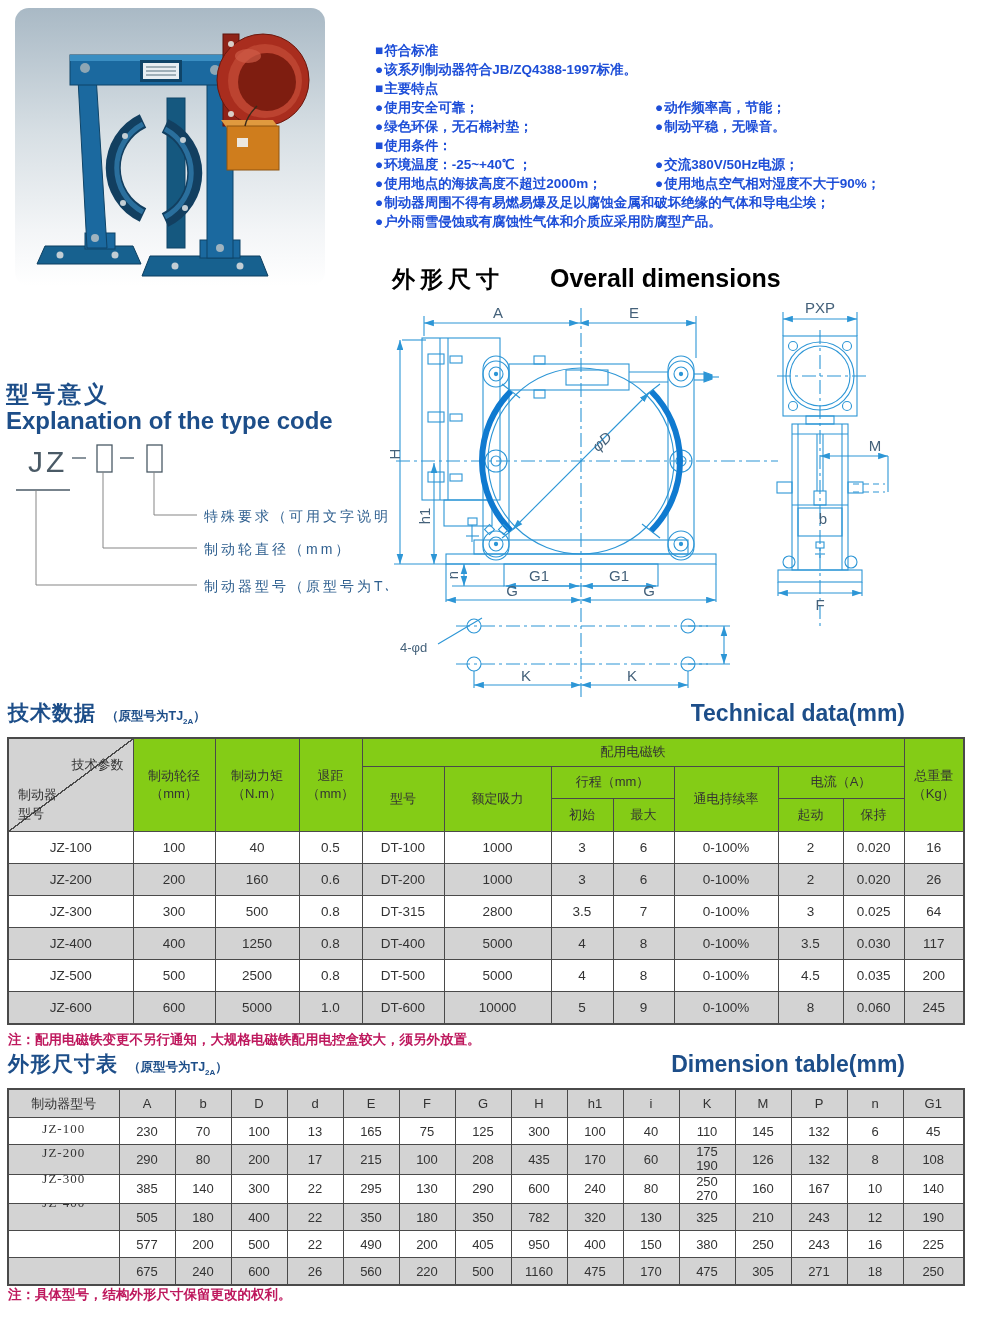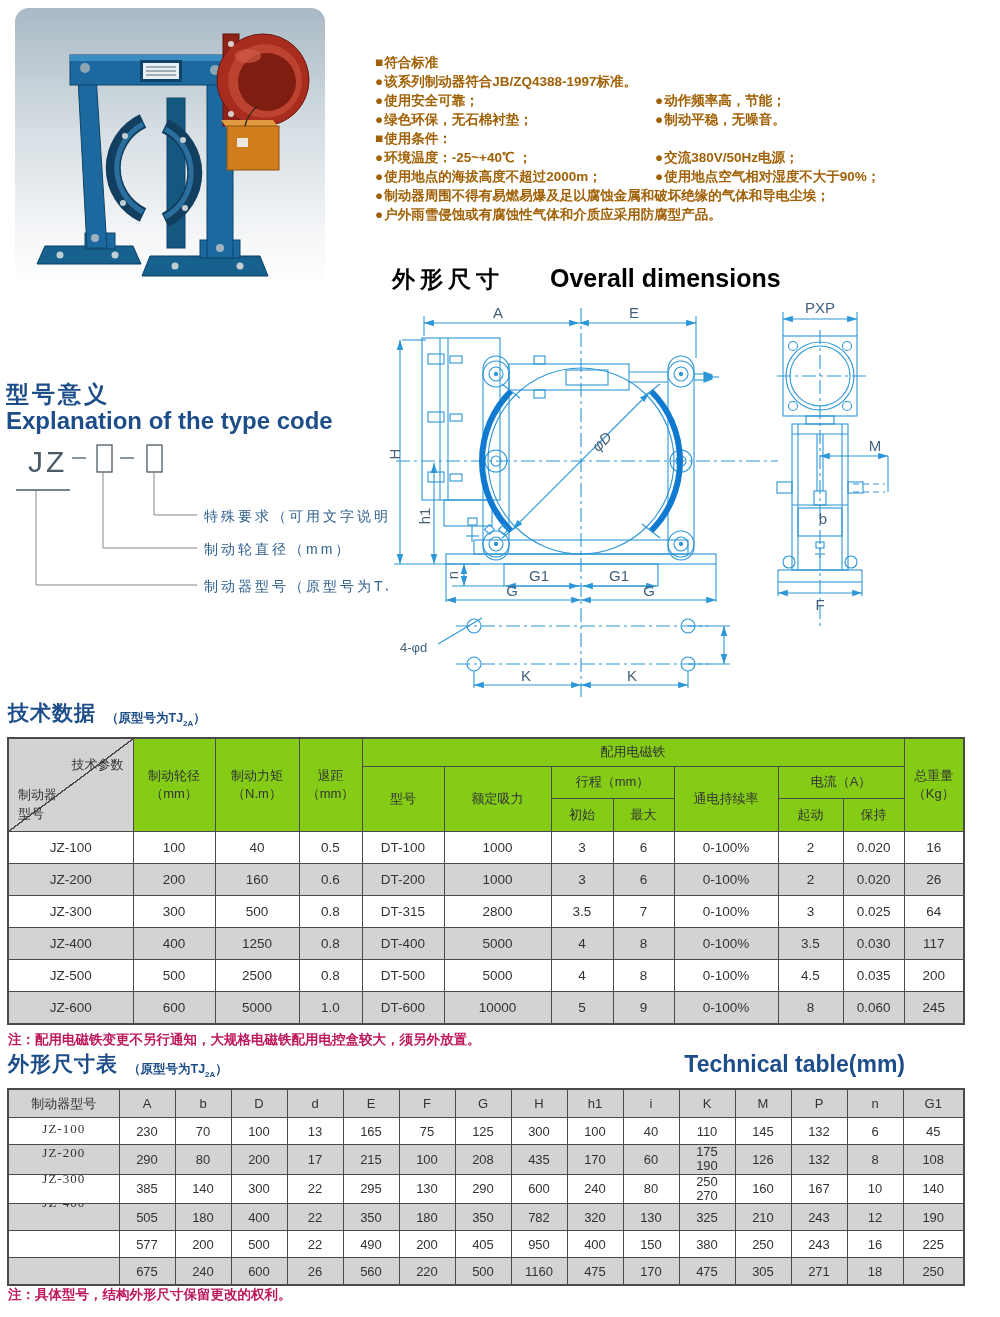--- a/index.html
+++ b/index.html
@@ -3,21 +3,21 @@
 <meta charset="utf-8">
 <style>
   html,body{margin:0;padding:0}
   body{width:1000px;height:1317px;position:relative;background:#fff;
        font-family:"Liberation Sans",sans-serif;color:#222;overflow:hidden}
 
   
   .photo{position:absolute;left:15px;top:8px;width:310px;height:278px}
 
   
-  .features{position:absolute;left:375px;top:53px;width:625px;color:#a16207}
+  .features{position:absolute;left:375px;top:41px;width:625px;color:#1d4ed8}
   .frow{position:relative;height:19px;font-size:13.5px;font-weight:bold;white-space:nowrap;line-height:19px}
   .fl .m,.fr .m{margin-right:1px}
   .fr{position:absolute;left:280px;top:0}
 
   
   .outline-title{position:absolute;left:392px;top:264px;color:#000000;white-space:nowrap;display:flex;align-items:baseline}
   .ot-zh{font-size:23px;font-weight:bold;letter-spacing:5px}
   .ot-en{font-size:25px;font-weight:bold;margin-left:46px;letter-spacing:0}
 
   
@@ -25,21 +25,21 @@
   .tc-en{position:absolute;left:6px;top:407px;font-size:24px;font-weight:bold;color:#1d4e89}
   .typecode-svg{position:absolute;left:8px;top:438px}
 
   .front-view{position:absolute;left:386px;top:296px}
   .side-view{position:absolute;left:775px;top:296px}
   svg text{font-family:"Liberation Sans",sans-serif}
   .dl{font-size:15px;fill:#44617a}
   .dls{font-size:13px;fill:#44617a}
 
   
-  .table-head{position:absolute;left:8px;right:95px;display:flex;align-items:flex-end;color:#1d4e89}
+  .table-head{position:absolute;left:8px;right:95px;display:flex;align-items:center;color:#1d4e89}
   .th-tech{top:699px}.th-dim{top:1050px}
   .th-zh{font-size:21px;font-weight:bold;letter-spacing:1px}
   .th-sub{font-size:12.5px;font-weight:bold;margin:7px 0 0 10px}
   .th-sub sub{font-size:8px}
   .th-en{margin-left:auto;font-size:23px;font-weight:bold}
 
   
   .dtable{position:absolute;left:7px;width:956px;border-collapse:collapse;table-layout:fixed;color:#333;
           border:2px solid #4a4a4a}
   .dtable th,.dtable td{border:1px solid #4a4a4a;text-align:center;padding:0;font-weight:normal;overflow:hidden}
@@ -137,20 +137,21 @@
     <rect x="212" y="118" width="52" height="44" fill="#cf7d1d" stroke="#8e5510"></rect>
     <rect x="222" y="130" width="11" height="9" fill="#ece7df"></rect>
     <path d="M230 118 C232 108 238 102 242 98" stroke="#3a2a1a" fill="none" stroke-width="1.5"></path>
   </g>
 </svg>
 </div>
 
 <div class="features">
   <div class="frow"><span class="fl"><span class="m">■</span><span>符合标准</span></span></div>
   <div class="frow"><span class="fl"><span class="m">●</span><span>该系列制动器符合JB/ZQ4388-1997标准。</span></span></div>
+  <div class="frow"><span class="fl"><span class="m">■</span><span>主要特点</span></span></div>
   <div class="frow"><span class="fl"><span class="m">●</span><span>使用安全可靠；</span></span><span class="fr"><span class="m">●</span><span>动作频率高，节能；</span></span></div>
   <div class="frow"><span class="fl"><span class="m">●</span><span>绿色环保，无石棉衬垫；</span></span><span class="fr"><span class="m">●</span><span>制动平稳，无噪音。</span></span></div>
   <div class="frow"><span class="fl"><span class="m">■</span><span>使用条件：</span></span></div>
   <div class="frow"><span class="fl"><span class="m">●</span><span>环境温度：-25~+40℃ ；</span></span><span class="fr"><span class="m">●</span><span>交流380V/50Hz电源；</span></span></div>
   <div class="frow"><span class="fl"><span class="m">●</span><span>使用地点的海拔高度不超过2000m；</span></span><span class="fr"><span class="m">●</span><span>使用地点空气相对湿度不大于90%；</span></span></div>
   <div class="frow"><span class="fl"><span class="m">●</span><span>制动器周围不得有易燃易爆及足以腐蚀金属和破坏绝缘的气体和导电尘埃；</span></span></div>
   <div class="frow"><span class="fl"><span class="m">●</span><span>户外雨雪侵蚀或有腐蚀性气体和介质应采用防腐型产品。</span></span></div>
 </div>
 
 <div class="outline-title">
@@ -355,20 +356,21 @@
   </g>
   <text x="20" y="34" font-size="30" fill="#4a5a66" letter-spacing="3">JZ</text>
   <text x="196" y="83" font-size="14" fill="#2e5f8f" letter-spacing="3">特殊要求（可用文字说明）</text>
   <text x="196" y="116" font-size="14" fill="#2e5f8f" letter-spacing="3">制动轮直径（mm）</text>
   <text x="196" y="153" font-size="14" fill="#2e5f8f" letter-spacing="3"><tspan>制动器型号（原型号为TJ</tspan><tspan font-size="9" dy="3">2A</tspan><tspan dy="-3">）</tspan></text>
 </svg>
 
 <div class="table-head th-tech">
   <span class="th-zh">技术数据</span>
   <span class="th-sub"><span>（原型号为TJ</span><sub>2A</sub><span>）</span></span>
+  <span class="th-en">Technical data(mm)</span>
 </div>
 
 <table class="dtable tech">
   <colgroup>
       <col style="width:125px">
       <col style="width:82px">
       <col style="width:84px">
       <col style="width:63px">
       <col style="width:82px">
       <col style="width:107px">
@@ -506,21 +508,21 @@
         <td>245</td>
       </tr>
   </tbody>
 </table>
 
 <div class="note note1">注：配用电磁铁变更不另行通知，大规格电磁铁配用电控盒较大，须另外放置。</div>
 
 <div class="table-head th-dim">
   <span class="th-zh">外形尺寸表</span>
   <span class="th-sub"><span>（原型号为TJ</span><sub>2A</sub><span>）</span></span>
-  <span class="th-en">Technical table(mm)</span>
+  <span class="th-en">Dimension table(mm)</span>
 </div>
 
 <table class="dtable dimt">
   <colgroup>
       <col style="width:111px">
       <col style="width:56px">
       <col style="width:56px">
       <col style="width:56px">
       <col style="width:56px">
       <col style="width:56px">

